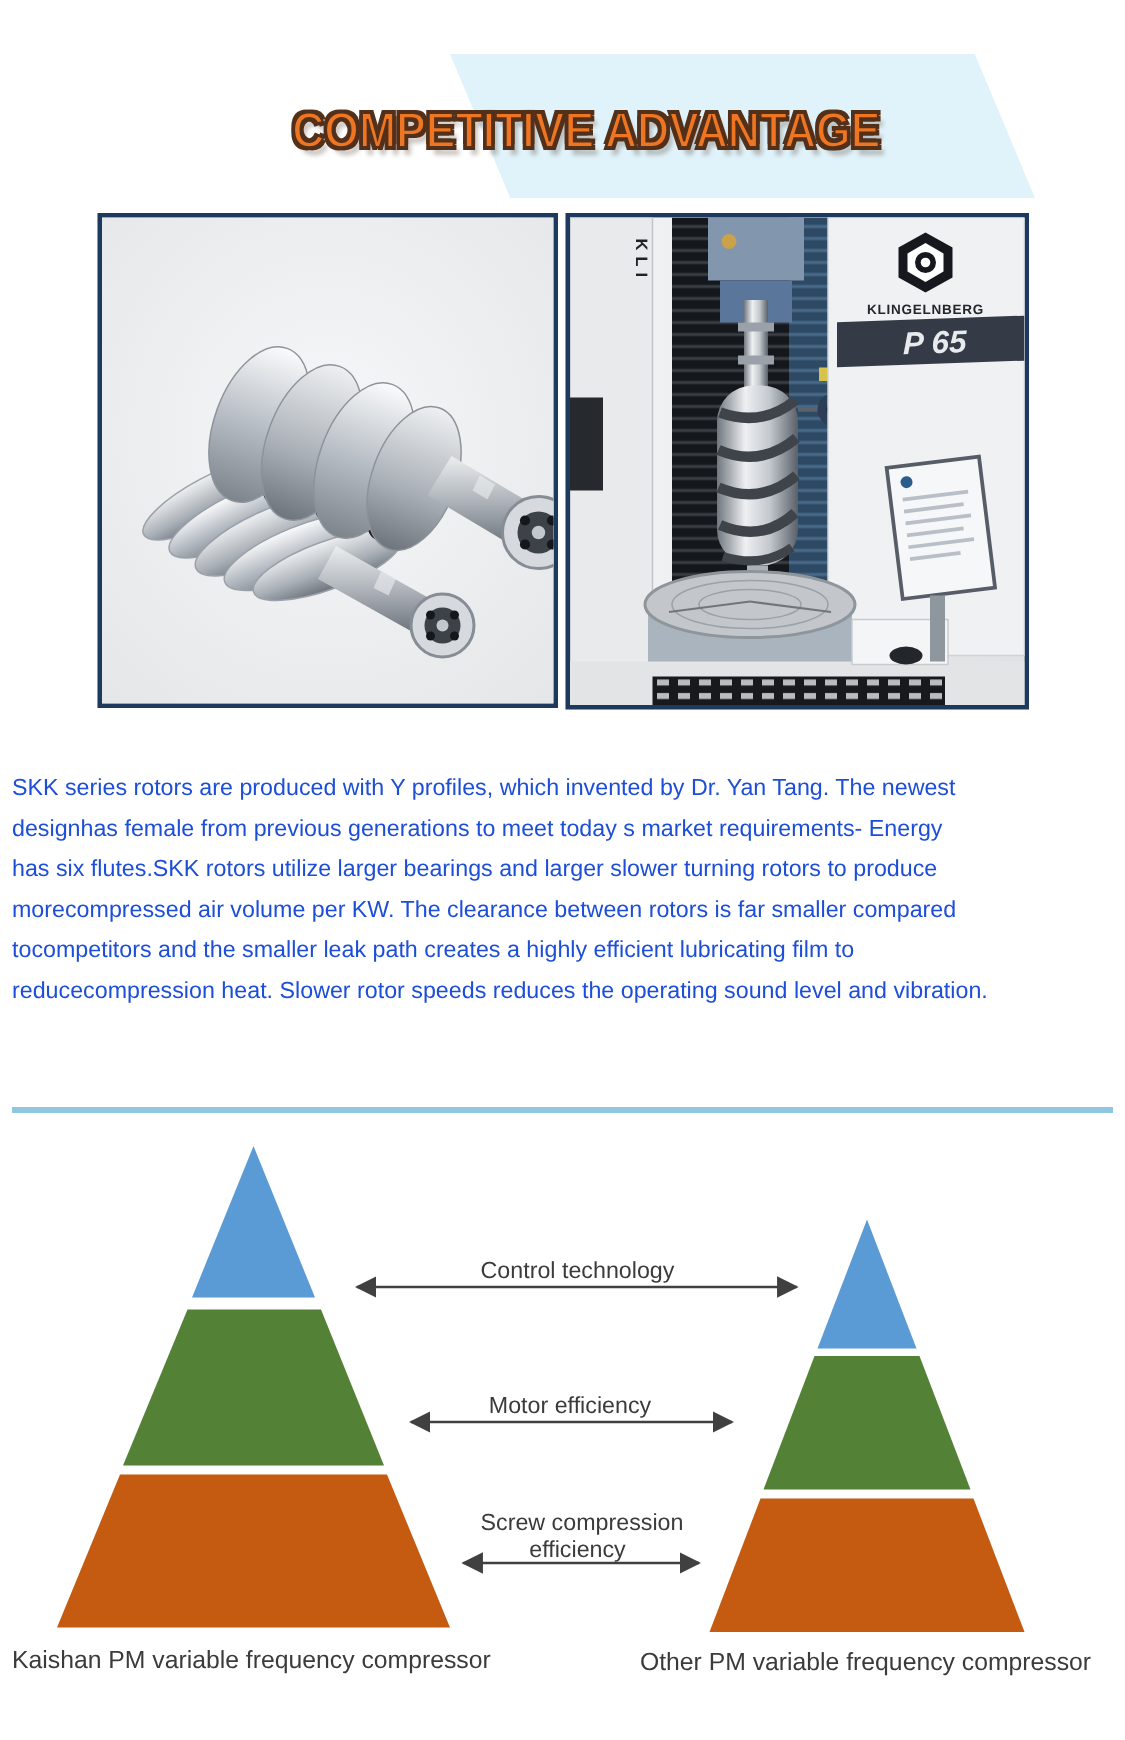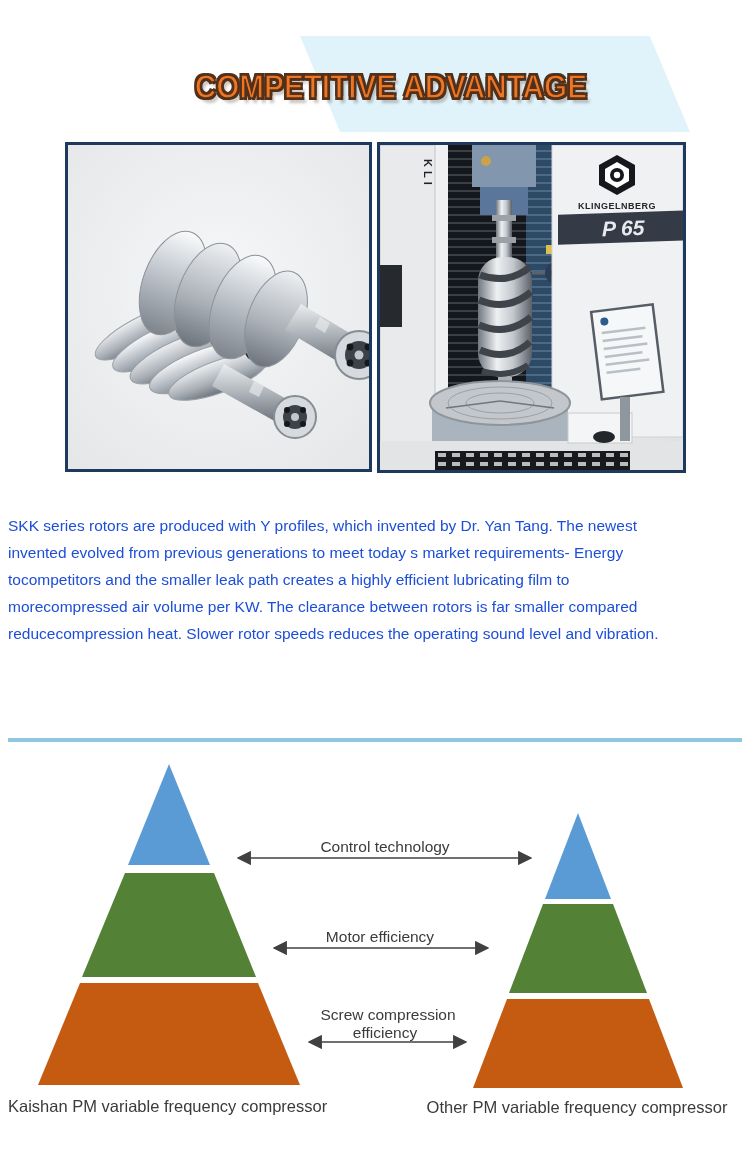--- a/index.html
+++ b/index.html
@@ -213,23 +213,24 @@
         <rect x="224" y="224" width="34" height="2.5" fill="#b9bfc6"></rect>
       </g>
       <rect x="240" y="252" width="10" height="44" fill="#8e969e"></rect>
 
       <rect x="55" y="306" width="195" height="19" fill="url(#grill)"></rect>
     </svg>
   </div>
 
   <div class="bodytext">
     <div class="tline">SKK series rotors are produced with Y profiles, which invented by Dr. Yan Tang. The newest</div>
-    <div class="tline">invented evolved from previous generations to meet today s market requirements- Energy</div>
+    <div class="tline">designhas female from previous generations to meet today s market requirements- Energy</div>
+    <div class="tline">has six flutes.SKK rotors utilize larger bearings and larger slower turning rotors to produce</div>
+    <div class="tline">morecompressed air volume per KW. The clearance between rotors is far smaller compared</div>
     <div class="tline">tocompetitors and the smaller leak path creates a highly efficient lubricating film to</div>
-    <div class="tline">morecompressed air volume per KW. The clearance between rotors is far smaller compared</div>
     <div class="tline">reducecompression heat. Slower rotor speeds reduces the operating sound level and vibration.</div>
   </div>
 
   <div class="divider" style="background: rgb(143, 198, 224);"></div>
 
   <svg class="diagram" viewBox="0 0 750 400">
     <defs>
       <marker id="ah" viewBox="0 0 10 10" refX="9" refY="5" markerWidth="9" markerHeight="9" orient="auto-start-reverse">
         <path d="M0 0 L10 5 L0 10 z" fill="#404040"></path>
       </marker>

